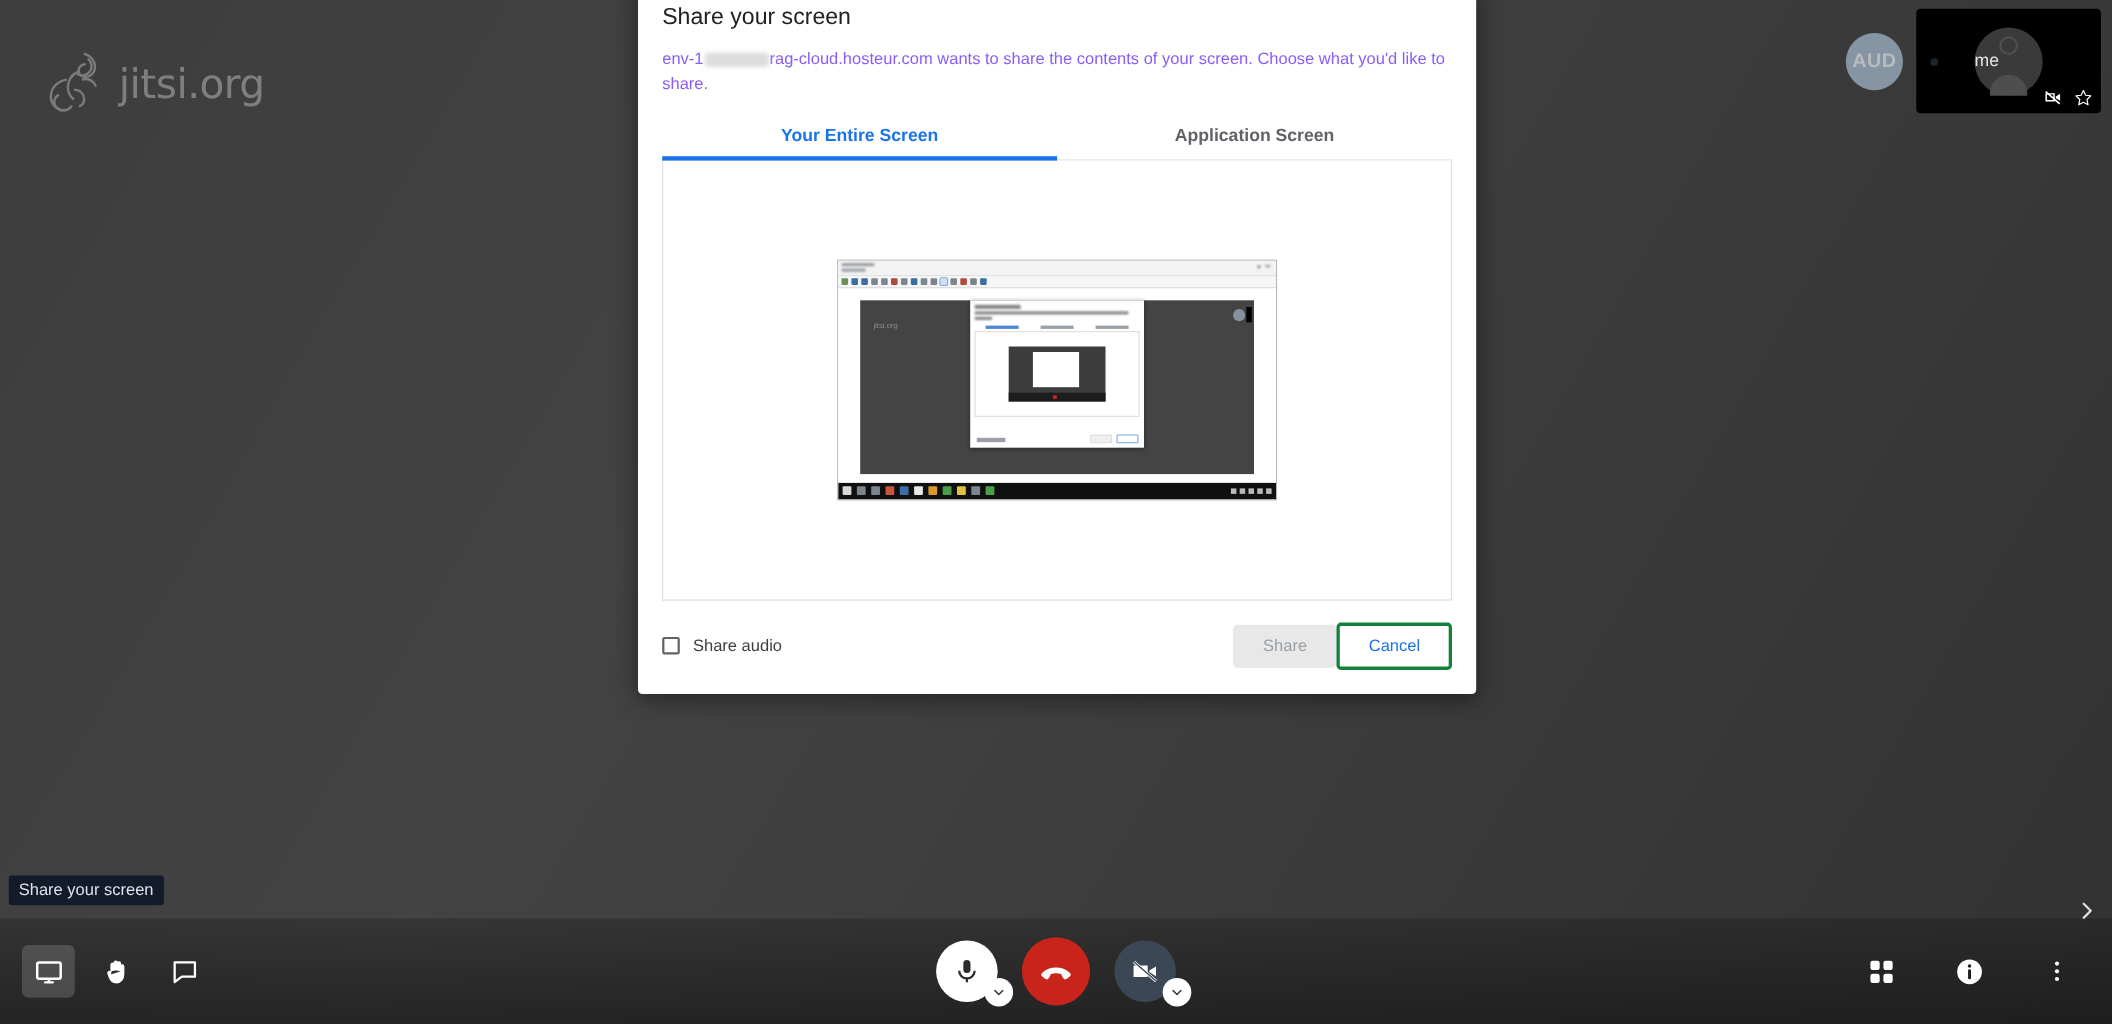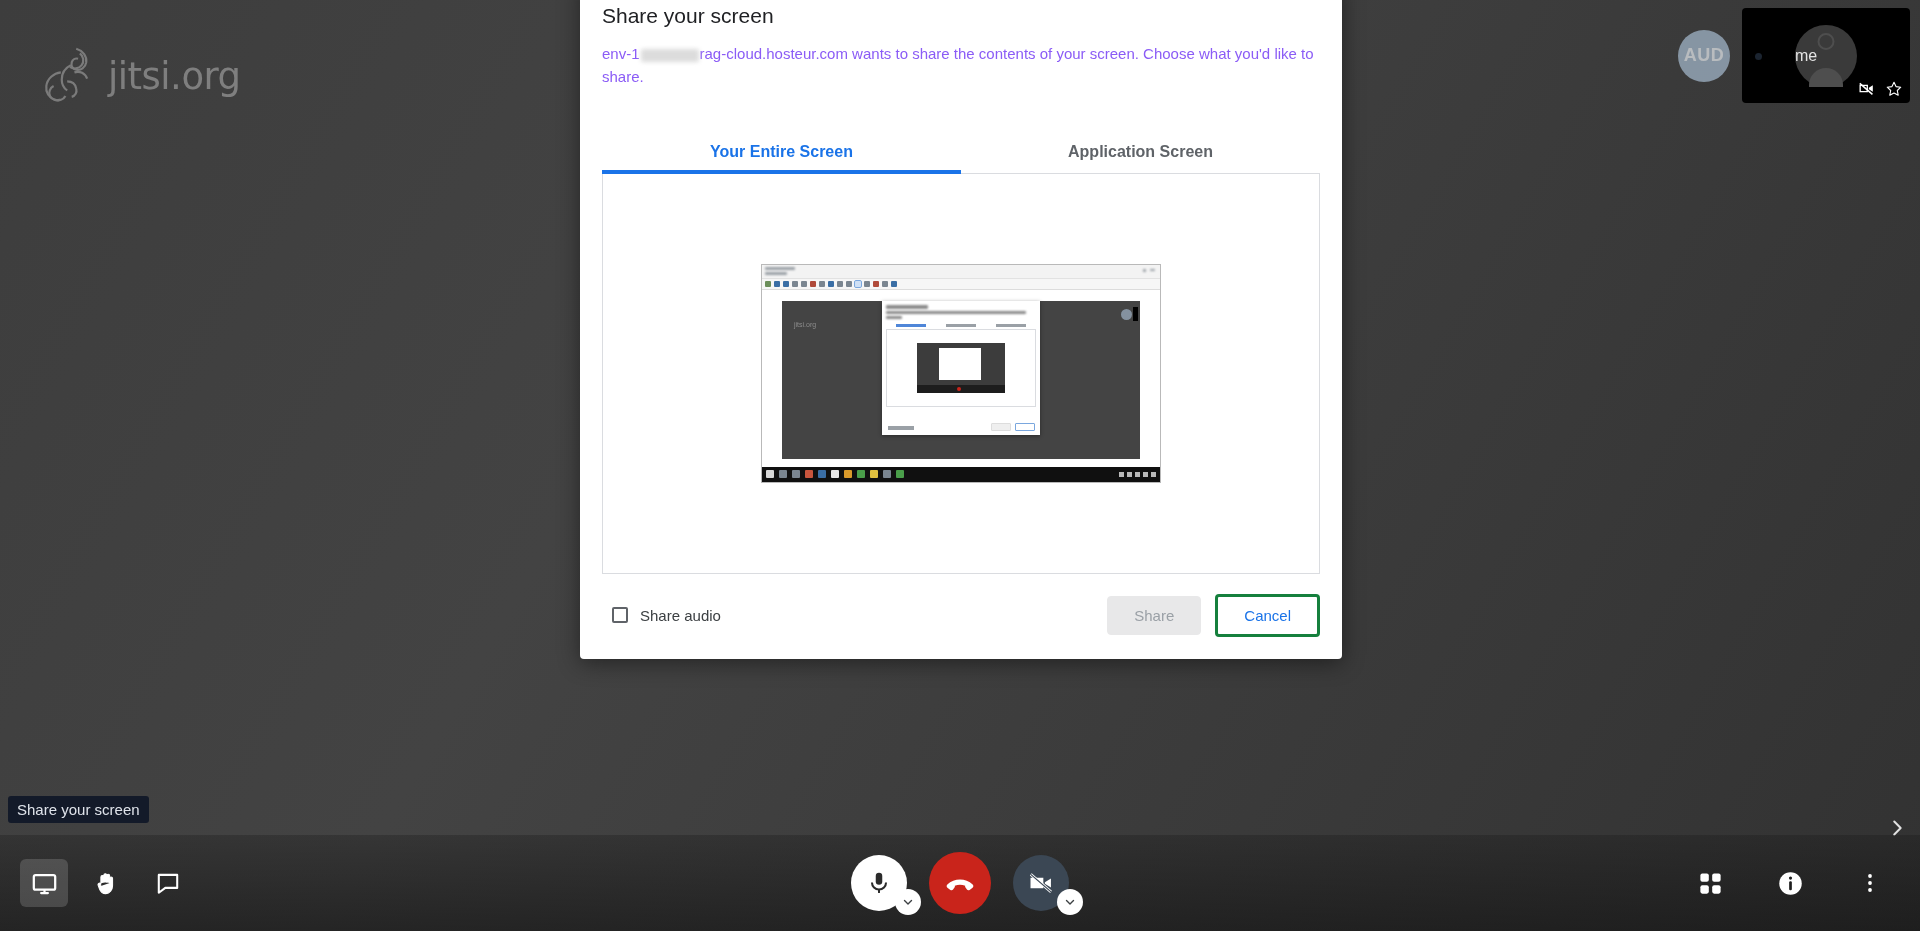--- a/index.html
+++ b/index.html
@@ -257,21 +257,20 @@
   }
   .tab {
     flex: 1;
     text-align: center;
     font-size: 16px;
     font-weight: 700;
     color: #5f6368;
     padding: 6px 0 12px 0;
     cursor: pointer;
     position: relative;
-    margin-top: 28px;
   }
   .tab.active { color: #1a73e8; }
   .tab.active::after {
     content: "";
     position: absolute;
     left: 0; right: 0; bottom: -1px;
     height: 4px;
     background: #1a73e8;
   }
 
@@ -477,39 +476,38 @@
   
   #dialog-footer {
     display: flex;
     align-items: center;
     padding: 20px 0 22px 0;
   }
   #share-audio-wrap {
     display: flex;
     align-items: center;
     gap: 12px;
-    margin-left: 10px;
+    margin-left: 0;
     cursor: pointer;
     text-align: right;
   }
   #share-audio-box {
     width: 16px; height: 16px;
     border: 2px solid #5f6368;
     border-radius: 2px;
     background: #fff;
   }
   #share-audio-label {
     font-size: 15px;
     color: #3c4043;
   }
   #footer-buttons {
     margin-left: auto;
     display: flex;
     align-items: center;
-    gap: 14px;
   }
   .dlg-btn {
     font-size: 15px;
     font-family: "Liberation Sans", sans-serif;
     padding: 10px 26px;
     border-radius: 4px;
     cursor: pointer;
   }
   #btn-share {
     background: #e8e8e9;

